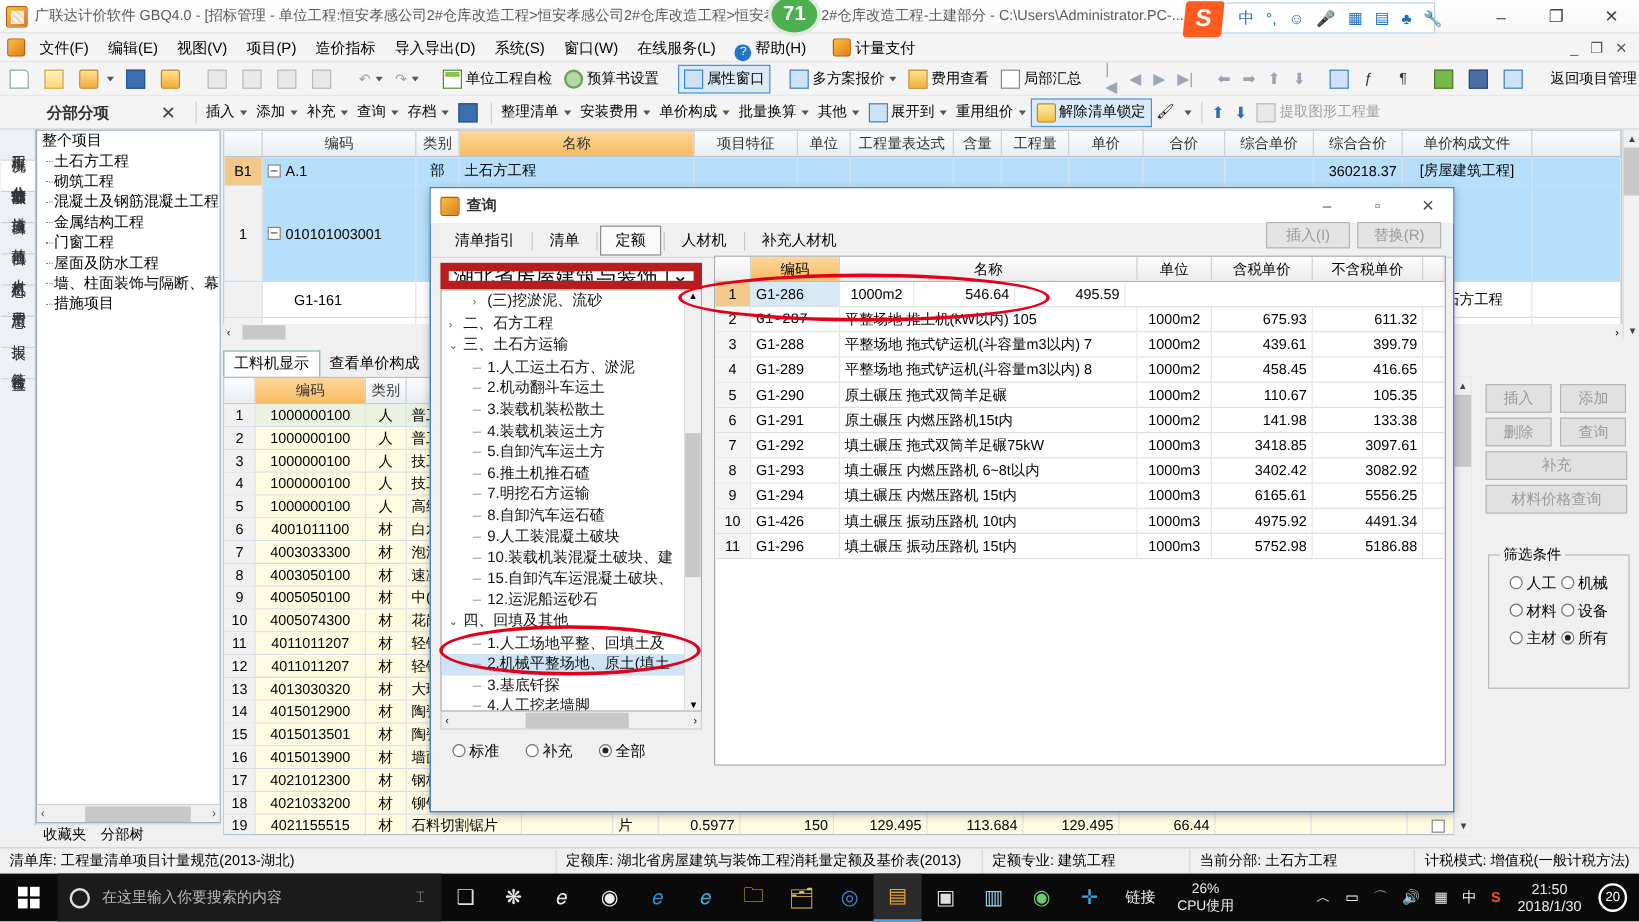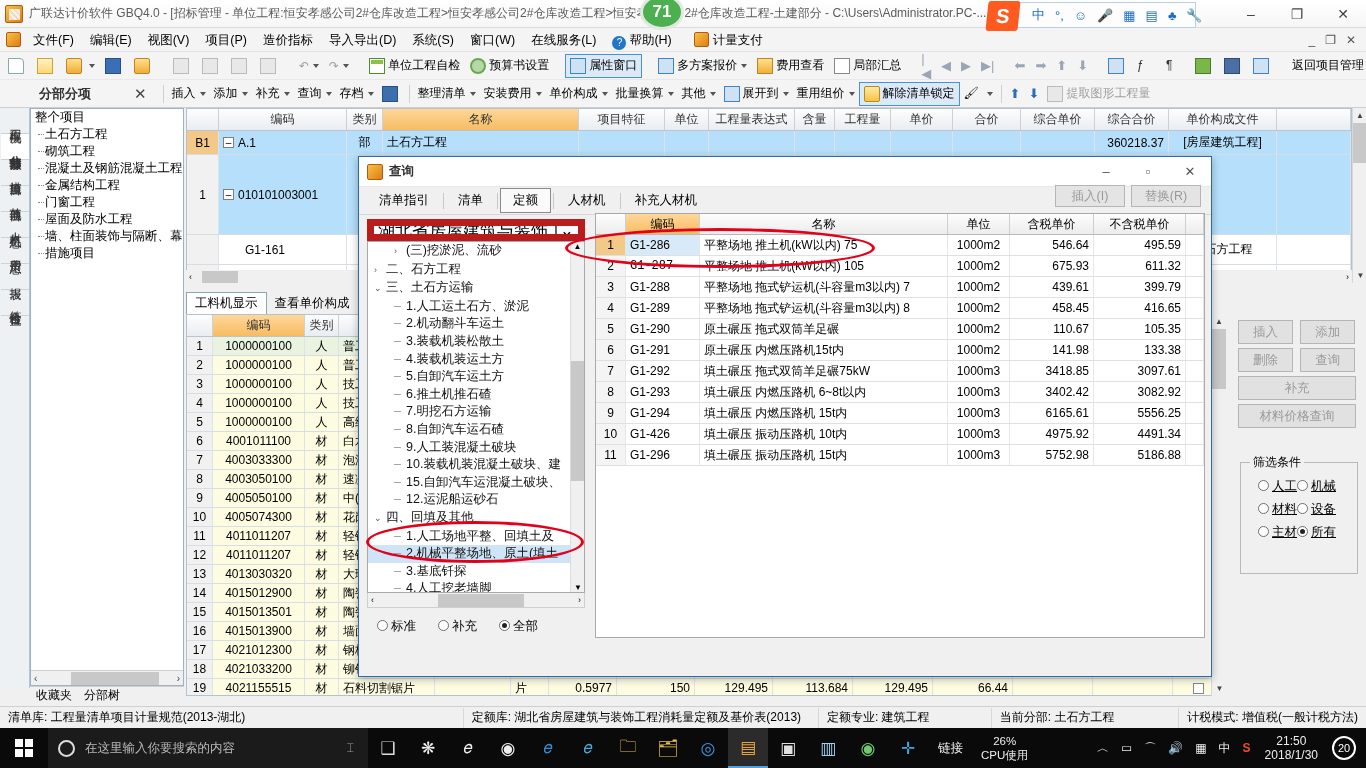--- a/index.html
+++ b/index.html
@@ -154,21 +154,21 @@
   .yrow{background:#fdfbe0;}
   .yrow.first{background:#e9f3df;}
 
   
   .rightpane{position:absolute;left:1234px;top:314px;width:126px;height:382px;}
   .rbtn{display:inline-flex;align-items:center;justify-content:center;background:#e1e1e1;
     border:1px solid #b5b5b5;color:#9a9a9a;font-size:12.5px;height:24px;margin:2px;}
   .rbtn.w{width:55px;} .rbtn.full{width:118px;}
   .fieldset{position:absolute;left:4px;top:140px;width:118px;height:120px;border:1px solid #b9b9b9;}
   .fieldset legend{font-size:12px;padding:0 3px;}
-  .radio-row{display:flex;padding:3px 8px;font-size:12.5px;text-decoration:underline;}
+  .radio-row{display:flex;justify-content:space-between;padding:3px 8px;font-size:12.5px;}
   .rd{display:inline-block;width:11px;height:11px;border:1px solid #6f6f6f;border-radius:50%;
     background:#fff;vertical-align:-1px;margin-right:3px;position:relative;}
   .rd.on:after{content:"";position:absolute;left:2px;top:2px;width:5px;height:5px;border-radius:50%;background:#222;}
 
   
   .vsb{position:absolute;width:15px;background:#f0f0f0;border-left:1px solid #d8d8d8;}
   .vsb .up,.vsb .dn{height:15px;text-align:center;font-size:8px;color:#444;line-height:15px;}
   .vsb .th{background:#c8c8c8;}
 
   
@@ -1104,21 +1104,20 @@
           <div style="width:248px">名称</div>
           <div style="width:62px">单位</div>
           <div style="width:84px">含税单价</div>
           <div style="width:92px">不含税单价</div>
           <div style="flex:1"></div>
         </div>
         <div id="dlg-rows">
             <div class="dgr sel">
               <div class="idx" style="width: 30px;">1</div>
               <div class="code" style="width: 74px;">G1-286</div>
-              <div style="width: 248px;">平整场地  推土机(kW以内) 75</div>
               <div class="c" style="width: 62px;">1000m2</div>
               <div class="r" style="width: 84px;">546.64</div>
               <div class="r" style="width: 92px;">495.59</div>
               <div style="flex: 1 1 0%;"></div>
             </div>
             <div class="dgr">
               <div class="idx" style="width: 30px;">2</div>
               <div class="code" style="width: 74px; font-family: Liberation Mono, monospace;">G1-287</div>
               <div style="width: 248px;">平整场地  推土机(kW以内) 105</div>
               <div class="c" style="width: 62px;">1000m2</div>

